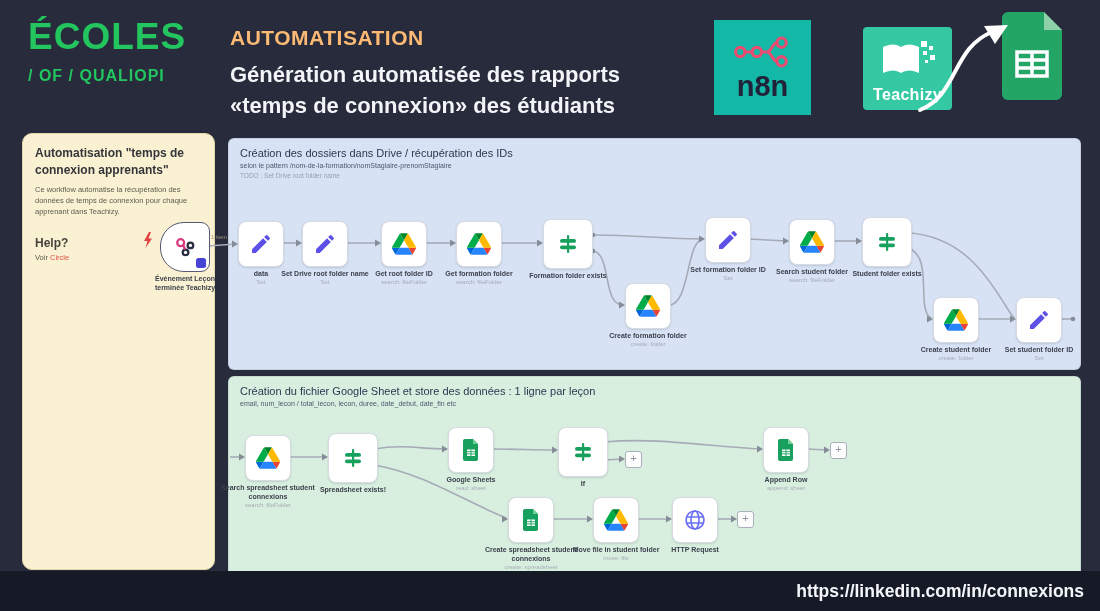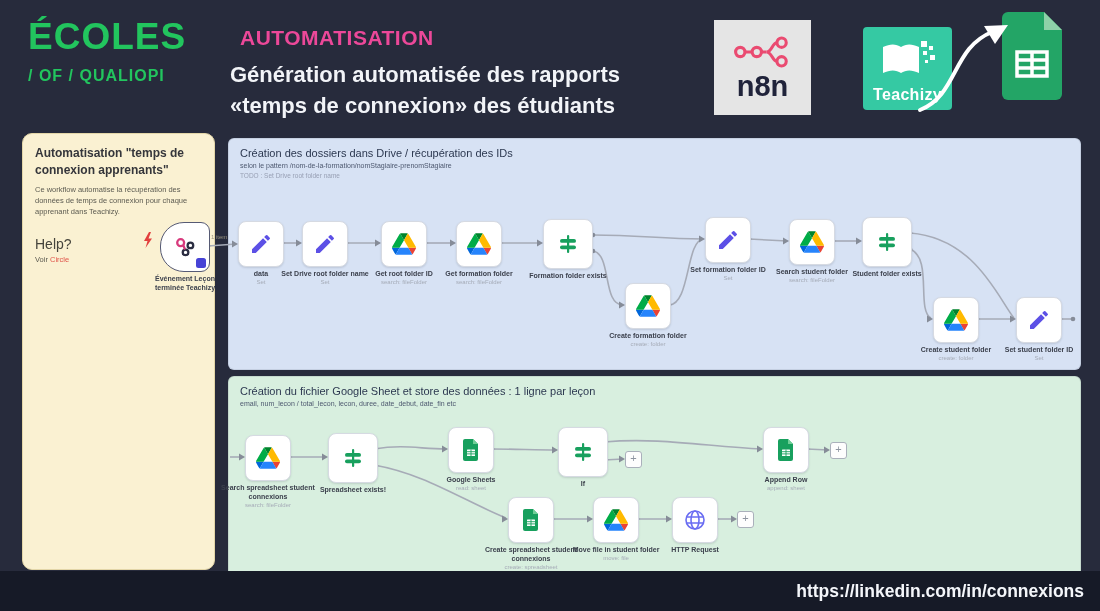--- a/index.html
+++ b/index.html
@@ -3,38 +3,38 @@
 <meta charset="utf-8">
 <style>
   html,body{margin:0;padding:0;background:#14161f;}
   .canvas{position:relative;width:1100px;height:611px;background:#272b3c;
     font-family:"Liberation Sans",sans-serif;overflow:hidden;}
 
   
   .brand{position:absolute;left:28px;top:16px;color:#22c55e;}
   .brand-title{font-size:37px;font-weight:bold;letter-spacing:1px;}
   .brand-sub{font-size:16px;font-weight:bold;margin-top:9px;letter-spacing:1px;}
-  .kicker{position:absolute;left:240px;top:26px;color:#ec4899;font-size:21px;font-weight:bold;letter-spacing:.5px;}
+  .kicker{position:absolute;left:230px;top:26px;color:#fdba74;font-size:21px;font-weight:bold;letter-spacing:.5px;}
   .htitle{position:absolute;left:230px;top:60px;color:#f2f4f8;font-size:22px;font-weight:bold;line-height:1.4;}
-  .logo-n8n{position:absolute;left:714px;top:20px;width:97px;height:95px;background:#e5e5e5;
+  .logo-n8n{position:absolute;left:714px;top:20px;width:97px;height:95px;background:#14b8a6;
     display:flex;flex-direction:column;align-items:center;justify-content:center;}
   .n8n-text{font-size:29px;font-weight:bold;color:#20233a;line-height:1;margin-top:2px;}
   .logo-teachizy{position:absolute;left:863px;top:27px;width:89px;height:83px;background:#35c9a3;border-radius:4px;
     display:flex;flex-direction:column;align-items:center;justify-content:flex-end;padding-bottom:6px;box-sizing:border-box;}
   .logo-teachizy svg{position:absolute;top:12px;left:14px;}
   .teachizy-text{color:#fff;font-size:16px;font-weight:bold;letter-spacing:.3px;}
   .sheets-logo{position:absolute;left:1002px;top:12px;width:60px;height:88px;}
   .header-arrow{position:absolute;left:0;top:0;pointer-events:none;}
 
   
   .note{position:absolute;left:22px;top:133px;width:193px;height:437px;background:#faf1d2;
     border:1px solid #e3d6a8;border-radius:10px;box-sizing:border-box;padding:11px 12px;}
   .note-title{font-size:12px;font-weight:bold;color:#35363b;line-height:1.45;}
   .note-body{font-size:7.5px;color:#5c5b51;line-height:1.5;margin-top:4px;width:160px;}
-  .note-help{font-size:14px;font-weight:normal;color:#45443c;margin-top:18px;}
+  .note-help{font-size:12px;font-weight:bold;color:#45443c;margin-top:18px;}
   .note-link-row{font-size:7.5px;color:#5c5b51;margin-top:3px;}
   .note-link{color:#e0544a;}
   .panel{position:absolute;left:228px;width:853px;border-radius:6px;box-sizing:border-box;
     padding:8px 11px;border:1px solid rgba(30,40,60,.10);}
   .panel.drive{top:138px;height:232px;background:#d7e2f4;}
   .panel.sheet{top:376px;height:204px;background:#d8efdf;}
   .p-title{font-size:11px;font-weight:normal;color:#2c3850;}
   .p-sub{font-size:7px;color:#4d586f;margin-top:3px;}
   .p-todo{font-size:6.5px;color:#98a0b4;margin-top:3px;}
 

